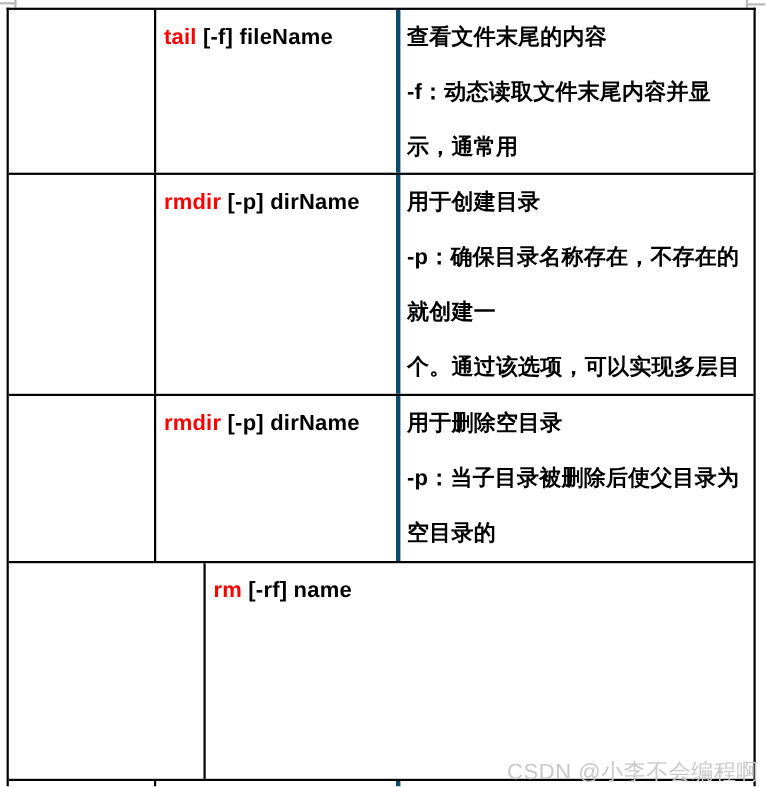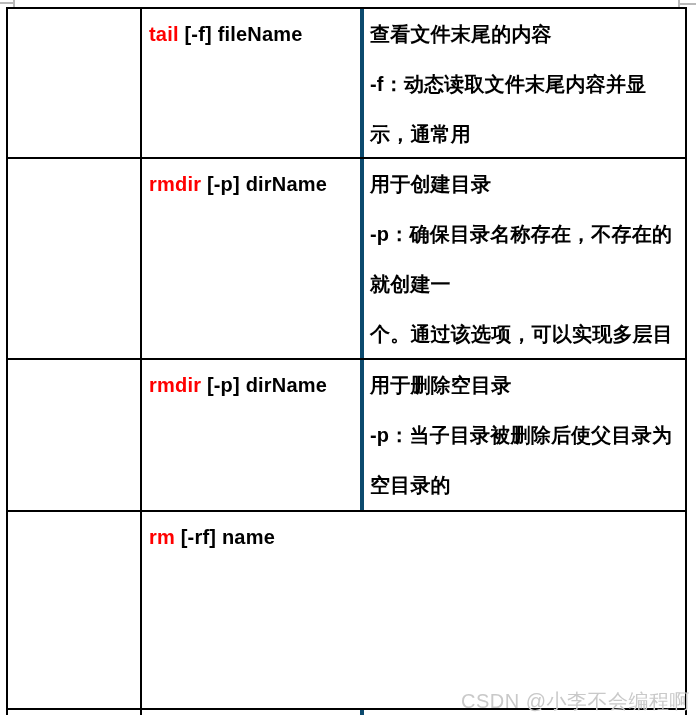--- a/index.html
+++ b/index.html
@@ -19,21 +19,21 @@
   .cmd-table{
     position:absolute;left:6px;top:7px;width:681px;height:708px;
     border-top:2px solid #000;border-left:2px solid #000;border-right:2px solid #000;
     box-sizing:border-box;display:flex;flex-direction:column;background:#fff;
   }
   .row{display:flex;border-bottom:2px solid #000;box-sizing:border-box;flex:0 0 auto;}
   .row.partial{border-bottom:none;flex:1 1 auto;}
   .r1{height:150px;}
   .r2{height:201px;}
   .r3{height:152px;}
-  .r4{height:198px;}
+  .r4{height:198px;gap:45px;}
   .cell{box-sizing:border-box;overflow:hidden;}
   .c1{width:132px;}
   .c2{width:220px;border-left:2px solid #000;padding:0 4px 0 7px;}
   .c3{flex:1;border-left:4px solid #0c4a6e;padding:0 2px 0 6px;}
   .cmd-text,.desc-text{
     font-size:20px;font-weight:700;color:#000;line-height:50px;
     white-space:pre-line;letter-spacing:0.2px;
   }
   .cmd-red{color:#ff0000;}
   .watermark{

